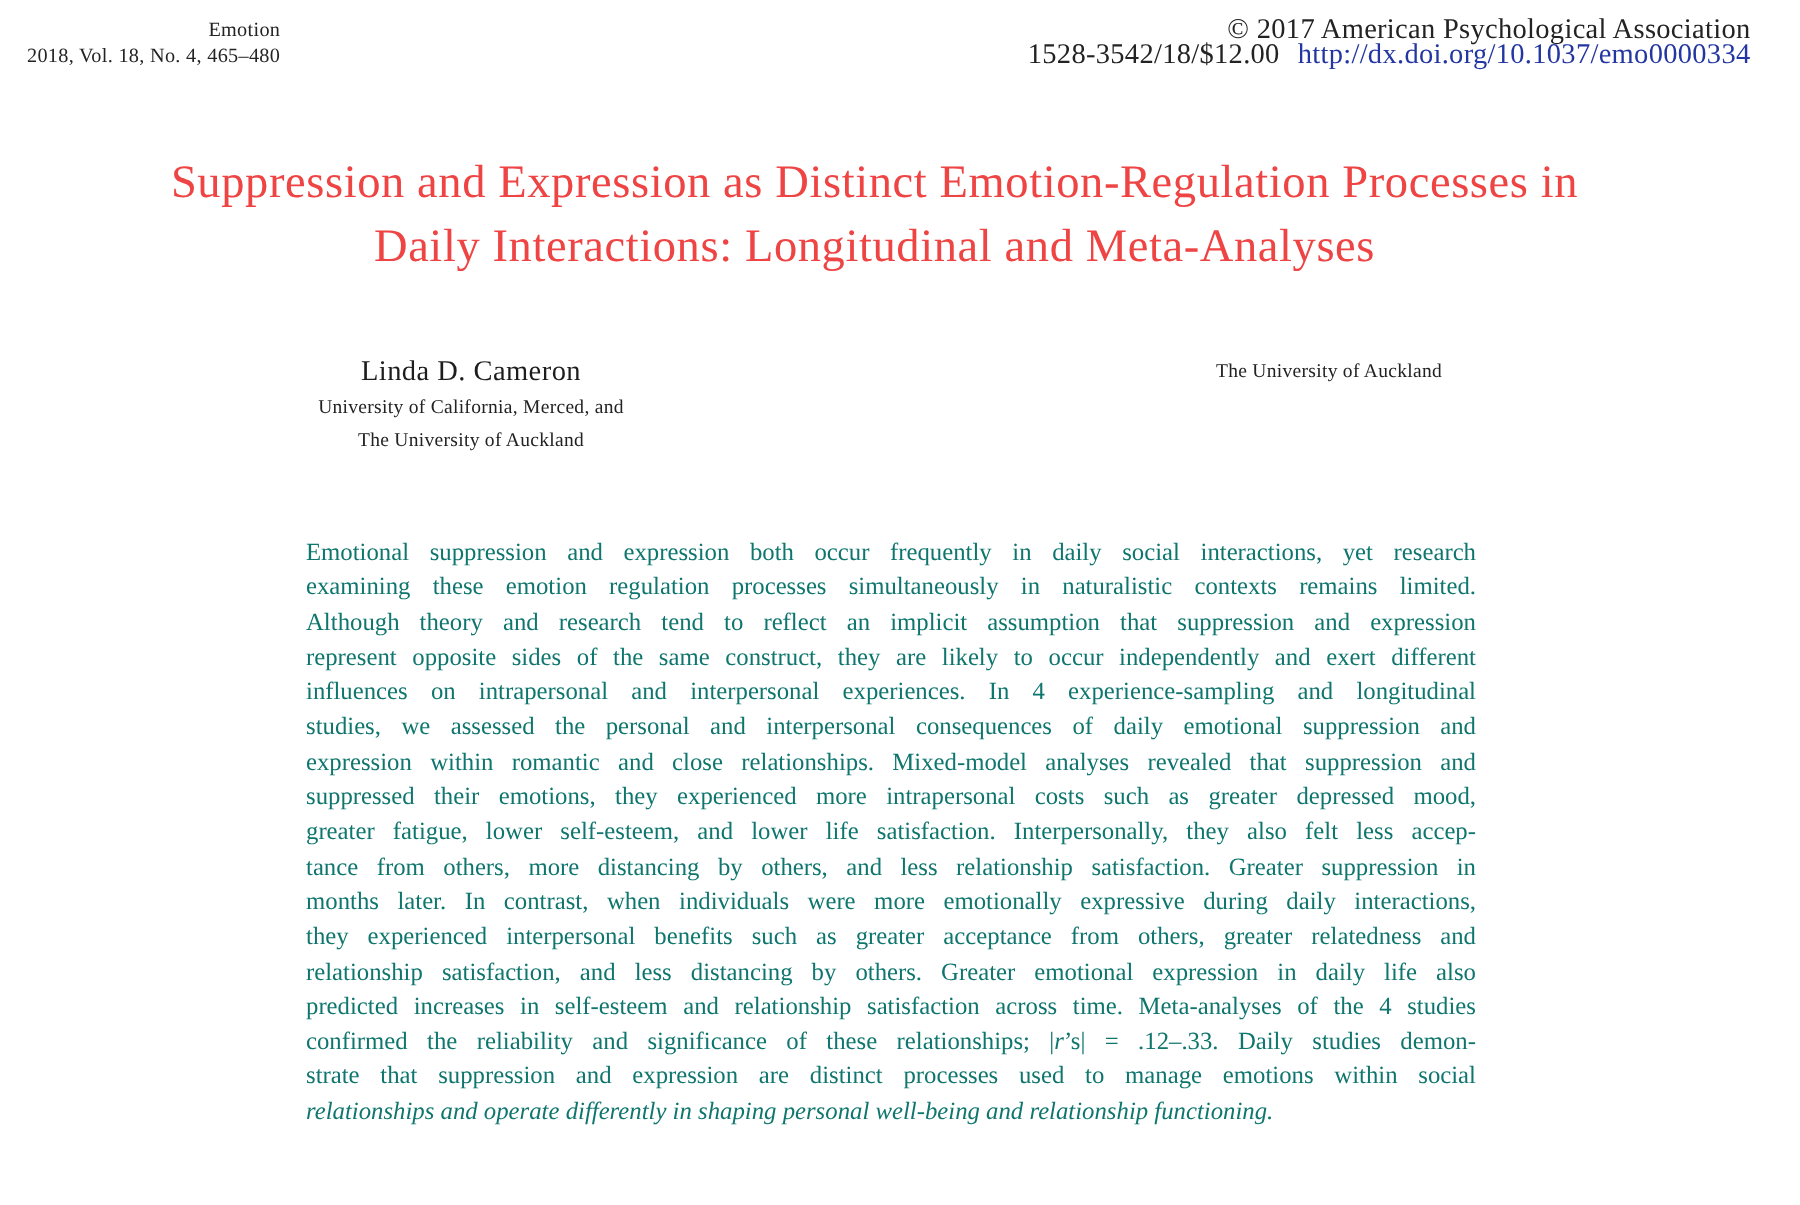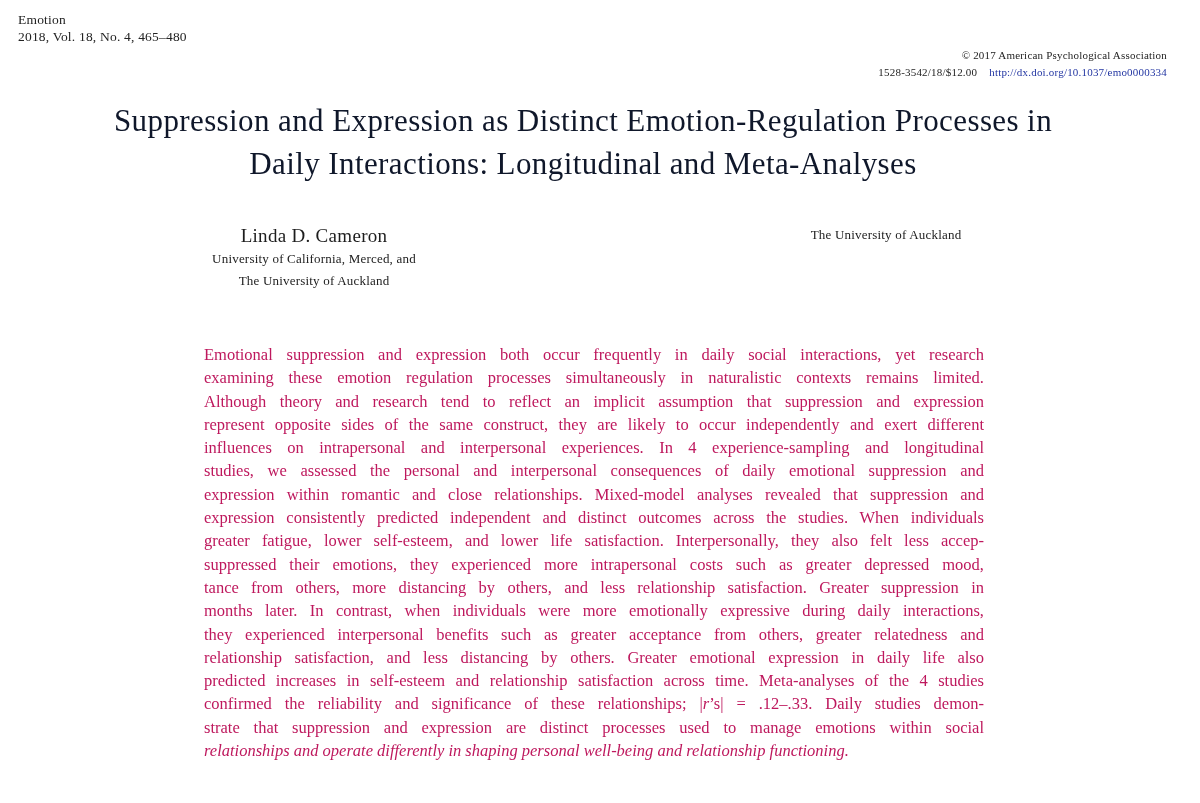--- a/index.html
+++ b/index.html
@@ -10,59 +10,59 @@
     color: #1f1f1f;
     font-family: "Liberation Serif", "DejaVu Serif", serif;
     overflow: hidden;
   }
 
   
   .masthead-left {
     position: absolute; top: 11px; left: 18px;
     font-size: 13.5px; line-height: 17px; letter-spacing: 0.2px;
     color: #232323;
+    text-align: right;
   }
   .masthead-right {
     position: absolute; top: 11px; right: 33px;
     text-align: right;
-    font-size: 11px; line-height: 17px; letter-spacing: 0.2px;
+    font-size: 19px; line-height: 17px; letter-spacing: 0.2px;
     color: #232323;
-    margin-top: 36px;
   }
   .doi-link {
     color: #2336a2;
     text-decoration: none;
     margin-left: 12px;
   }
 
   
   .title {
     position: absolute; top: 99px; left: 0; width: 1166px;
     text-align: center;
     font-size: 31px; line-height: 43px; font-weight: normal;
     letter-spacing: 0.4px;
-    color: #0f172a;
+    color: #ef4444;
   }
   .title .tline { display: block; }
 
   
   .authors {
-    position: absolute; top: 224px; left: 0; width: 1172px;
+    position: absolute; top: 236px; left: 0; width: 1172px;
     display: flex;
     padding-left: 28px;
   }
   .author-col { flex: 1 1 50%; text-align: center; }
   .author-name { font-size: 19px; line-height: 24px; letter-spacing: 0.3px; color: #1d1d1d; }
   .author-affil { font-size: 13px; line-height: 21.5px; letter-spacing: 0.2px; color: #222222; }
 
   
   .abstract {
-    position: absolute; top: 343px; left: 204px; width: 780px;
+    position: absolute; top: 356px; left: 204px; width: 780px;
     font-size: 16.5px; line-height: 23.3px;
-    color: #be185d;
+    color: #0f766e;
   }
   .jline {
     text-align: justify;
     text-align-last: justify;
   }
   .jline:last-child {
     text-align-last: left;
     font-style: italic;
   }
   .rvar { font-style: italic; }
@@ -99,23 +99,22 @@
 </div>
 
 <section class="abstract">
   <div class="jline">Emotional suppression and expression both occur frequently in daily social interactions, yet research</div>
   <div class="jline">examining these emotion regulation processes simultaneously in naturalistic contexts remains limited.</div>
   <div class="jline">Although theory and research tend to reflect an implicit assumption that suppression and expression</div>
   <div class="jline">represent opposite sides of the same construct, they are likely to occur independently and exert different</div>
   <div class="jline">influences on intrapersonal and interpersonal experiences. In 4 experience-sampling and longitudinal</div>
   <div class="jline">studies, we assessed the personal and interpersonal consequences of daily emotional suppression and</div>
   <div class="jline">expression within romantic and close relationships. Mixed-model analyses revealed that suppression and</div>
-  <div class="jline">expression consistently predicted independent and distinct outcomes across the studies. When individuals</div>
+  <div class="jline">suppressed their emotions, they experienced more intrapersonal costs such as greater depressed mood,</div>
   <div class="jline">greater fatigue, lower self-esteem, and lower life satisfaction. Interpersonally, they also felt less accep-</div>
-  <div class="jline">suppressed their emotions, they experienced more intrapersonal costs such as greater depressed mood,</div>
   <div class="jline">tance from others, more distancing by others, and less relationship satisfaction. Greater suppression in</div>
   <div class="jline">months later. In contrast, when individuals were more emotionally expressive during daily interactions,</div>
   <div class="jline">they experienced interpersonal benefits such as greater acceptance from others, greater relatedness and</div>
   <div class="jline">relationship satisfaction, and less distancing by others. Greater emotional expression in daily life also</div>
   <div class="jline">predicted increases in self-esteem and relationship satisfaction across time. Meta-analyses of the 4 studies</div>
   <div class="jline"><span>confirmed the reliability and significance of these relationships; |</span><em class="rvar">r</em><span>’s| = .12–.33. Daily studies demon-</span></div>
   <div class="jline">strate that suppression and expression are distinct processes used to manage emotions within social</div>
   <div class="jline">relationships and operate differently in shaping personal well-being and relationship functioning.</div>
 </section>
 

